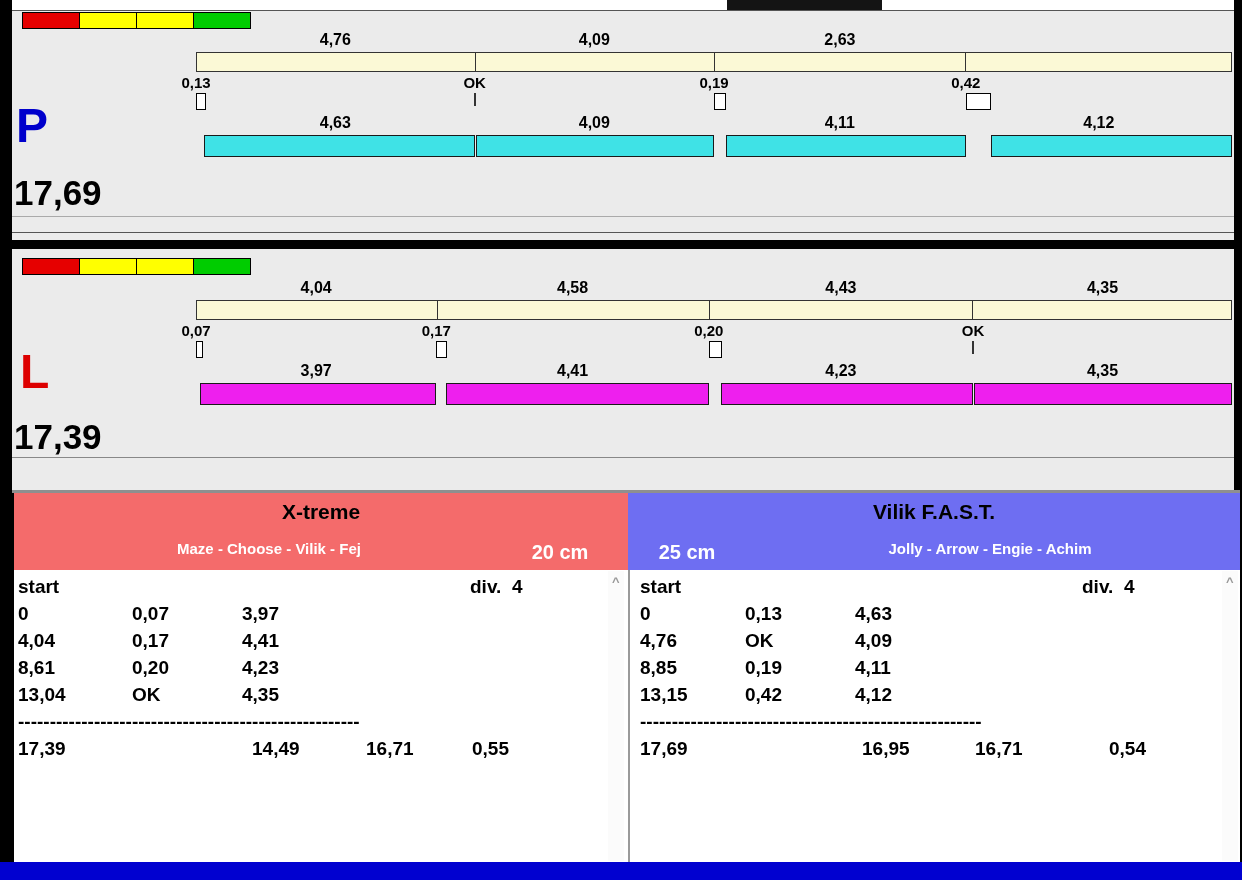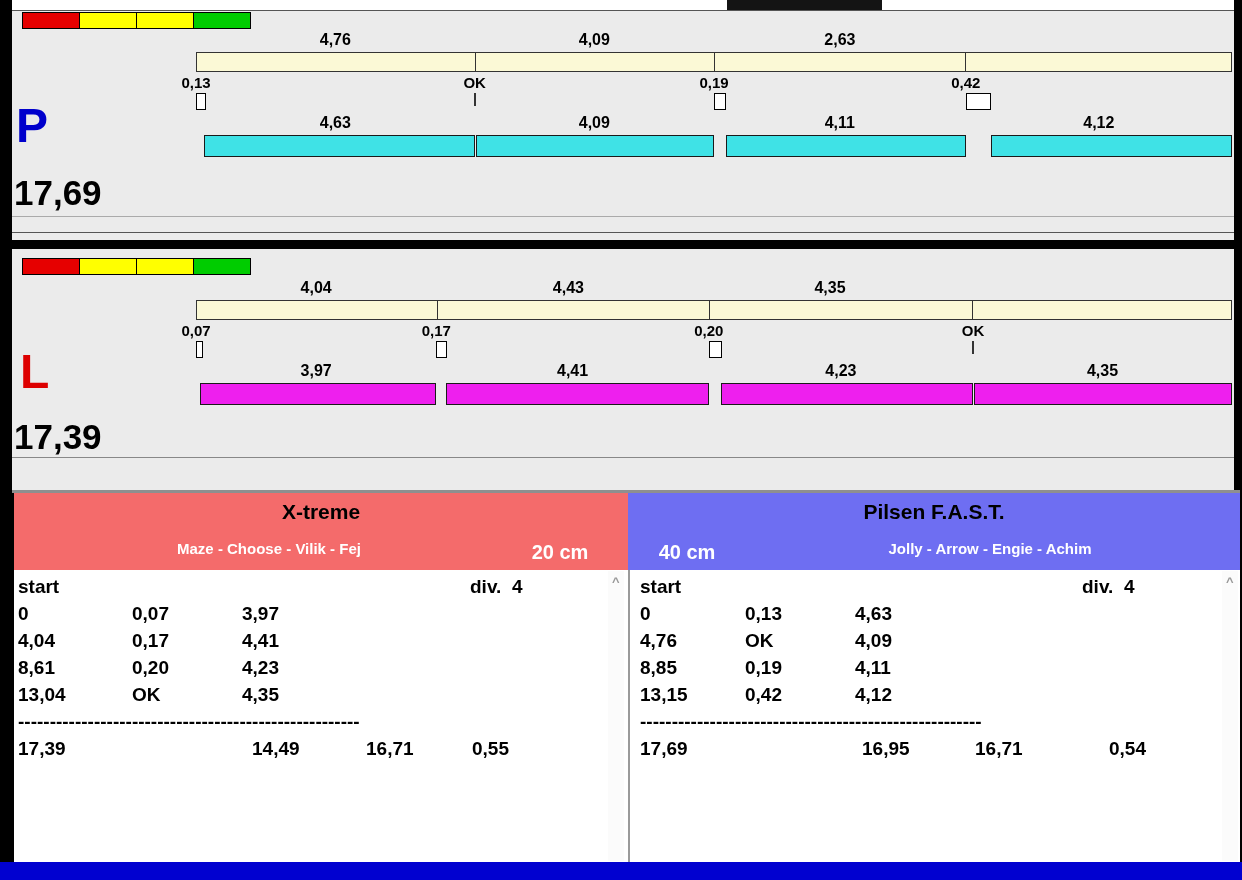--- a/index.html
+++ b/index.html
@@ -122,20 +122,21 @@
   <div class="thick-divider"></div>
 
   <div class="statusbox" style="left:22px;top:258px;background:#e60000"></div>
   <div class="statusbox" style="left:79px;top:258px;background:#ffff00"></div>
   <div class="statusbox" style="left:136px;top:258px;background:#ffff00"></div>
   <div class="statusbox" style="left:193px;top:258px;background:#00cc00"></div>
 
   <div class="bar-zone" style="top:279px">
     <div class="rowline" style="top:0">
       <div class="cell" style="width:23.2%">4,04</div>
+      <div class="cell" style="width:26.3%">4,58</div>
       <div class="cell" style="width:25.5%">4,43</div>
       <div class="cell" style="width:25%">4,35</div>
     </div>
     <div class="rowline creambar" style="top:21px">
       <div class="creamcell" style="width:23.2%"></div>
       <div class="creamcell" style="width:26.3%"></div>
       <div class="creamcell" style="width:25.5%"></div>
       <div class="creamcell" style="width:25%"></div>
     </div>
     <span class="marker-label" style="left:0%;top:43px">0,07</span>
@@ -172,25 +173,25 @@
   <div class="total" style="left:14px;top:419px">17,39</div>
 
   <div class="thin-line" style="top:457px;background:#888"></div>
 
   <div class="footer-border"></div>
 
   <div class="team-header hdr-left"></div>
   <div class="team-header hdr-right"></div>
 
   <div class="header-title" style="left:14px;width:614px">X-treme</div>
-  <div class="header-title" style="left:628px;width:612px">Pilsen F.A.S.T.</div>
+  <div class="header-title" style="left:628px;width:612px">Vilik F.A.S.T.</div>
   <div class="header-sub" style="left:12px;width:514px">Maze - Choose - Vilik - Fej</div>
   <div class="header-sub" style="left:740px;width:500px">Jolly - Arrow - Engie - Achim</div>
   <div class="distance" style="left:515px">20 cm</div>
-  <div class="distance" style="left:642px">40 cm</div>
+  <div class="distance" style="left:642px">25 cm</div>
 
 
   <div class="body-panel" style="left:14px;width:614px">
     <span class="bt" style="left:4px;top:6px">start</span>
     <span class="bt" style="left:456px;top:6px">div.  4</span>
     <span class="bt" style="left:4px;top:33px">0</span>
     <span class="bt" style="left:118px;top:33px">0,07</span>
     <span class="bt" style="left:228px;top:33px">3,97</span>
     <span class="bt" style="left:4px;top:60px">4,04</span>
     <span class="bt" style="left:118px;top:60px">0,17</span>

